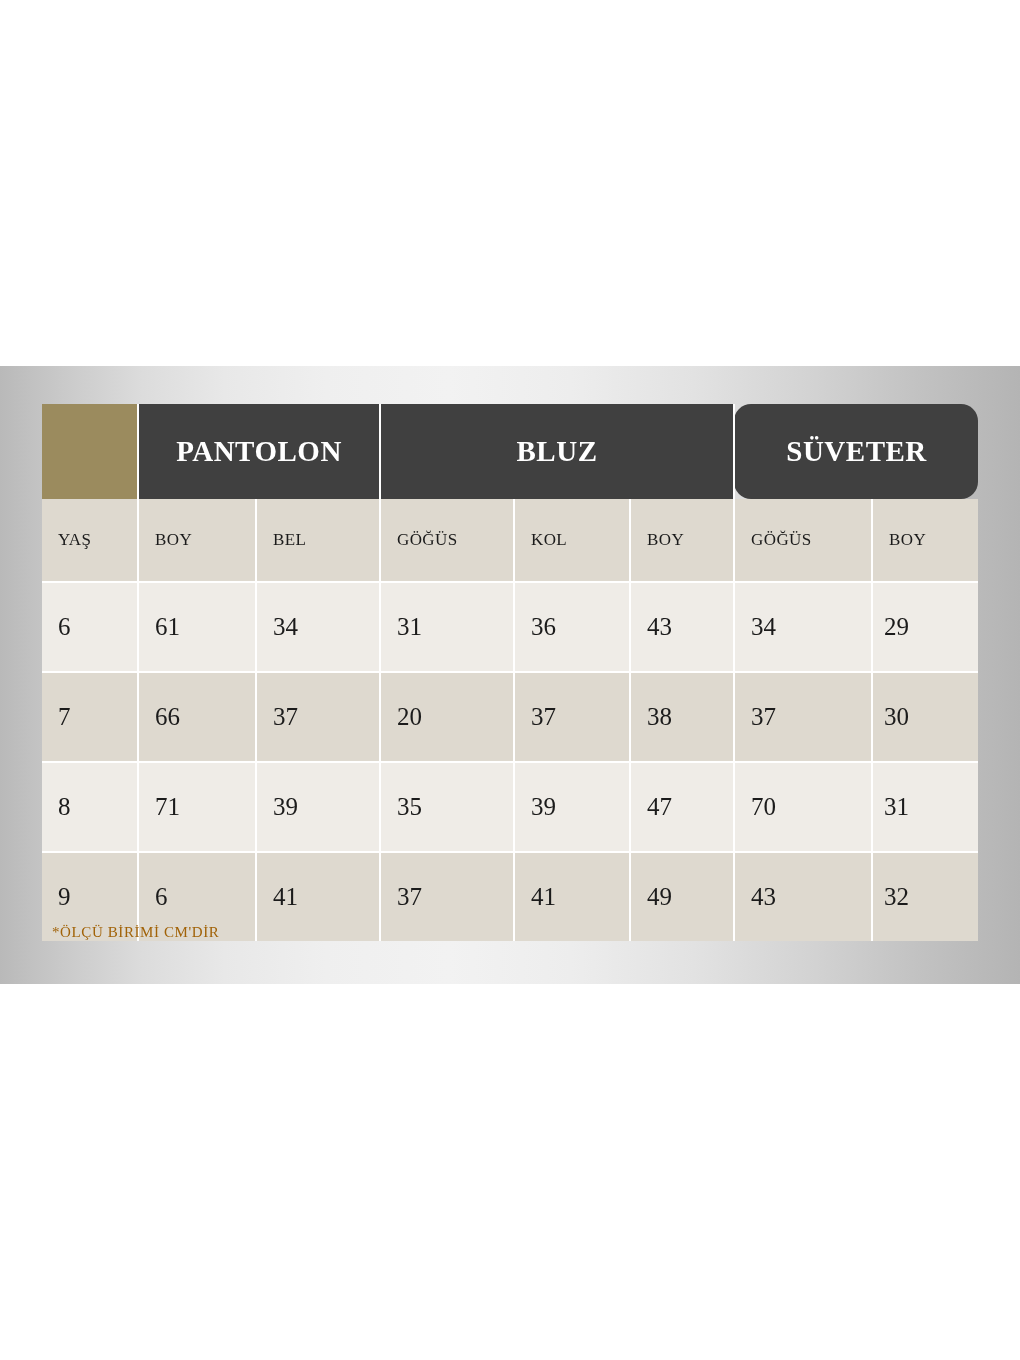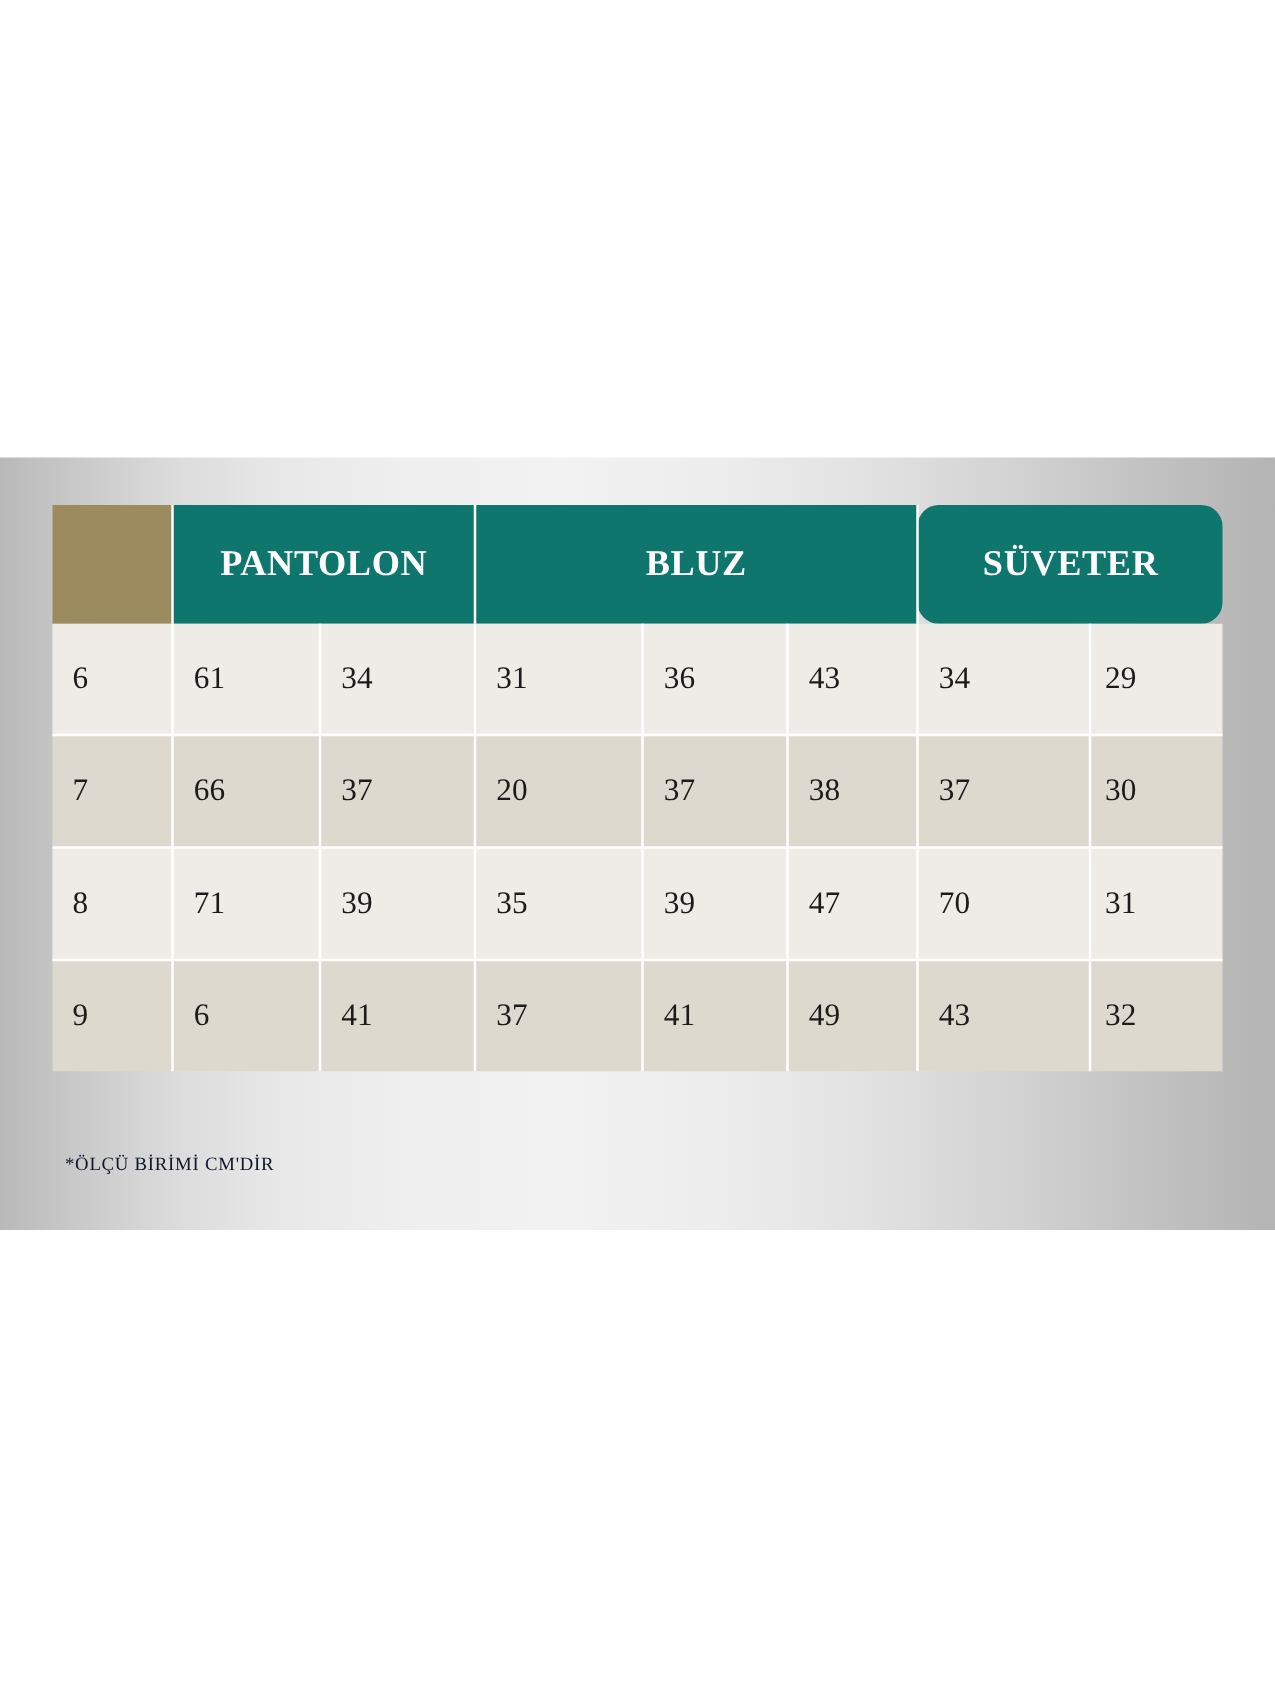--- a/index.html
+++ b/index.html
@@ -58,21 +58,21 @@
   table.size-table td,
   table.size-table th {
     padding: 0;
     margin: 0;
     border: 0;
   }
 
   
   tr.group-row th {
     height: 95px;
-    background: #0f766e;
+    background: #404040;
     color: #ffffff;
     font-size: 29px;
     font-weight: bold;
     letter-spacing: 0.5px;
     text-align: center;
     vertical-align: middle;
     border-right: 2px solid #ffffff;
   }
   tr.group-row th.blank {
     background: #9b8b5e;
@@ -115,21 +115,21 @@
   tr.data-row.even td { background: #ded9cf; }
   tr.data-row.lastrow td { border-bottom: 0; }
 
   
   #footnote {
     position: absolute;
     left: 52px;
     top: 924px;
     font-size: 15px;
     font-family: "Liberation Serif", serif;
-    color: #0f172a;
+    color: #a16207;
     letter-spacing: 0.6px;
     white-space: nowrap;
   }
 </style>
 </head>
 <body>
 
 <div id="page">
 
   <div id="band"></div>
@@ -146,20 +146,30 @@
         <col style="width:138px">
         <col style="width:106px">
       </colgroup>
       <thead>
         <tr class="group-row">
           <th class="blank"></th>
           <th colspan="2">PANTOLON</th>
           <th colspan="3">BLUZ</th>
           <th colspan="2" class="last">SÜVETER</th>
         </tr>
+        <tr class="sub-row">
+          <td>YAŞ</td>
+          <td>BOY</td>
+          <td>BEL</td>
+          <td>GÖĞÜS</td>
+          <td>KOL</td>
+          <td>BOY</td>
+          <td>GÖĞÜS</td>
+          <td class="last">BOY</td>
+        </tr>
       </thead>
       <tbody>
         <tr class="data-row odd">
           <td>6</td>
           <td>61</td>
           <td>34</td>
           <td>31</td>
           <td>36</td>
           <td>43</td>
           <td>34</td>

